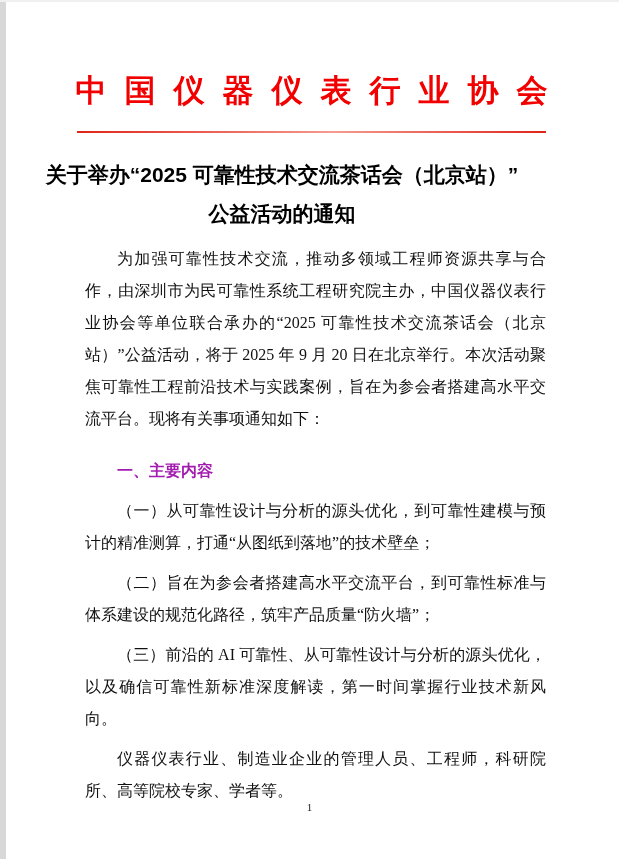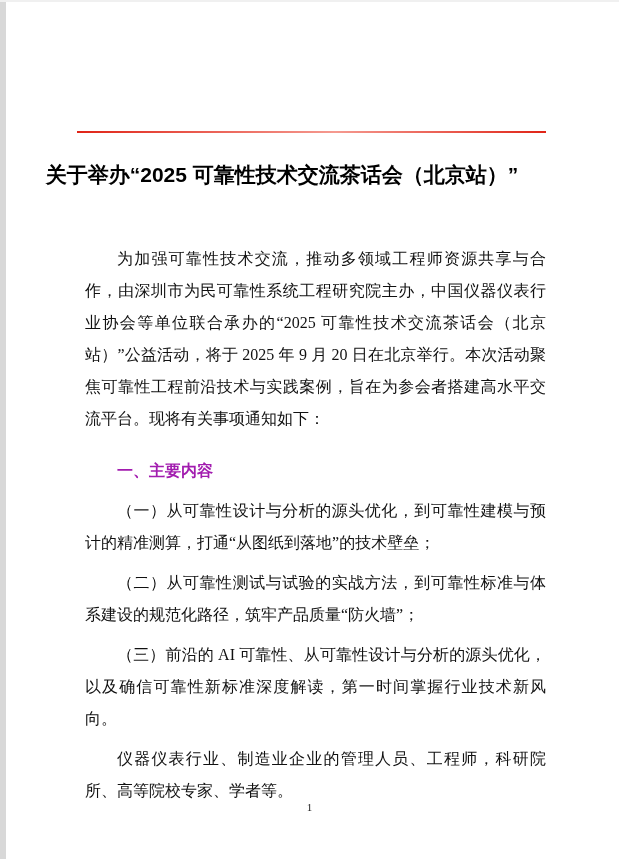--- a/index.html
+++ b/index.html
@@ -74,36 +74,40 @@
     color: #222222;
   }
 </style>
 </head>
 <body>
 
 <div class="page">
   <div class="edge-left"></div>
   <div class="edge-top"></div>
 
+  <div class="org-title-wrap">
+    <span class="org-title">中国仪器仪表行业协会</span>
+  </div>
 
   <div class="header-divider"></div>
 
   <div class="notice-title">
     <div>关于举办“2025 可靠性技术交流茶话会（北京站）”</div>
+    <div>公益活动的通知</div>
   </div>
 
   <div class="body-text">
 
     <p class="block indent intro">为加强可靠性技术交流，推动多领域工程师资源共享与合作，由深圳市为民可靠性系统工程研究院主办，中国仪器仪表行业协会等单位联合承办的“2025 可靠性技术交流茶话会（北京站）”公益活动，将于 2025 年 9 月 20 日在北京举行。本次活动聚焦可靠性工程前沿技术与实践案例，旨在为参会者搭建高水平交流平台。现将有关事项通知如下：</p>
 
     <p class="block section-heading">一、主要内容</p>
 
     <p class="block indent list-item">（一）从可靠性设计与分析的源头优化，到可靠性建模与预计的精准测算，打通“从图纸到落地”的技术壁垒；</p>
 
-    <p class="block indent list-item">（二）从可靠性测试与试验的实战方法，到可靠性标准与体系建设的规范化路径，筑牢产品质量“防火墙”；</p>
+    <p class="block indent list-item">（二）旨在为参会者搭建高水平交流平台，到可靠性标准与体系建设的规范化路径，筑牢产品质量“防火墙”；</p>
 
     <p class="block indent list-item">（三）前沿的 AI 可靠性、从可靠性设计与分析的源头优化，以及确信可靠性新标准深度解读，第一时间掌握行业技术新风向。</p>
 
 
     <p class="block indent closing-para">仪器仪表行业、制造业企业的管理人员、工程师，科研院所、高等院校专家、学者等。</p>
   </div>
 
   <div class="page-number">1</div>
 </div>
 

